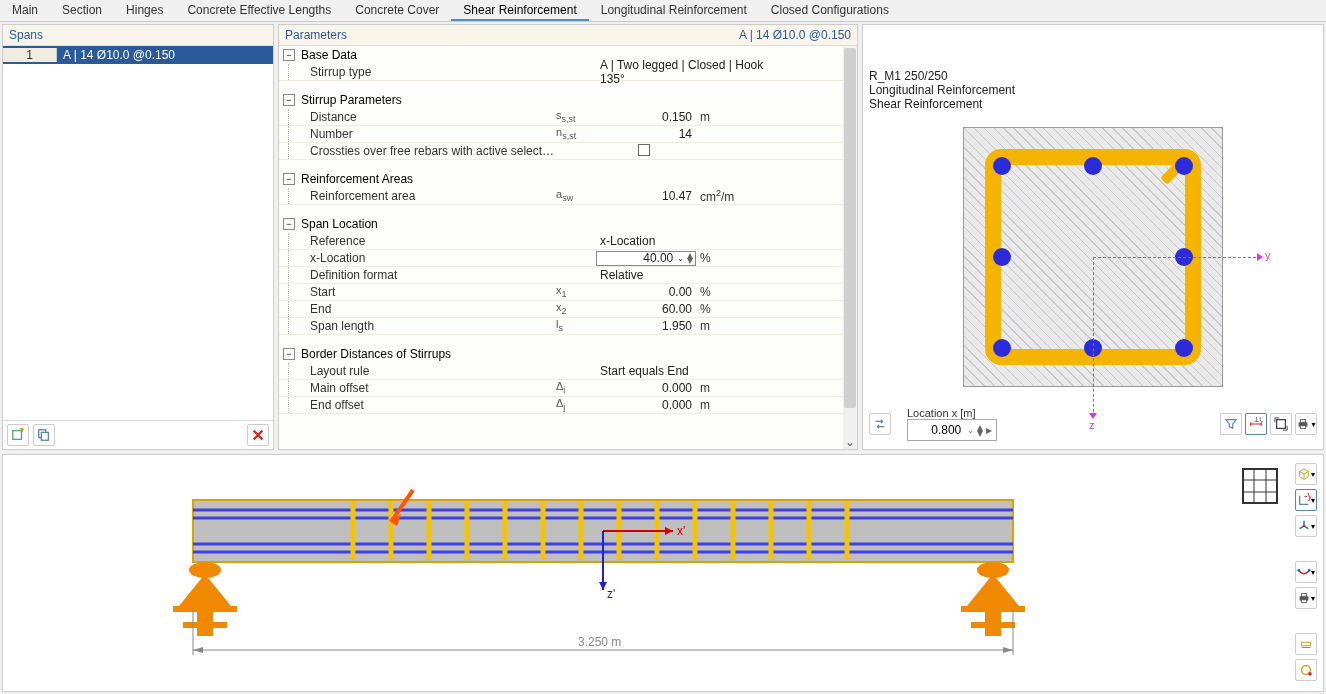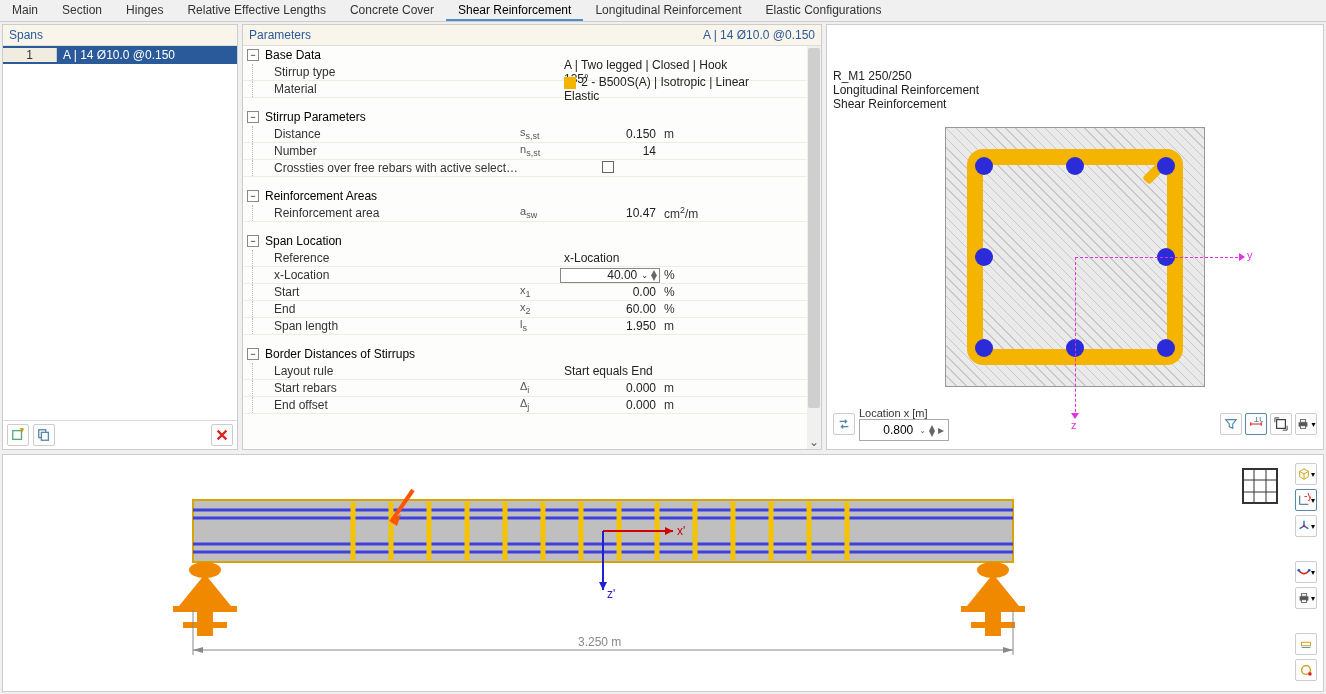--- a/index.html
+++ b/index.html
@@ -5,21 +5,21 @@
 * { box-sizing: border-box; margin: 0; padding: 0; font-family: "Segoe UI", Arial, sans-serif; font-size: 12px; }
 body { background: #f0f0f0; width: 1326px; height: 694px; overflow: hidden; display: flex; flex-direction: column; }
 
 .tabs { display: flex; background: #f0f0f0; border-bottom: 1px solid #ccc; height: 22px; }
 .tab { padding: 3px 12px; cursor: pointer; color: #333; }
 .tab.active { border-bottom: 2px solid #5090c0; color: #000; font-weight: 500; }
 
 .main-row { display: flex; height: 430px; gap: 4px; padding: 2px; }
 
 
-.spans-panel { width: 236px; background: #fff; border: 1px solid #ccc; display: flex; flex-direction: column; }
+.spans-panel { width: 272px; background: #fff; border: 1px solid #ccc; display: flex; flex-direction: column; }
 .panel-header { background: #f9f5ea; padding: 3px 6px; color: #2a5a9a; font-weight: 500; border-bottom: 1px solid #ddd; }
 .spans-content { flex: 1; background: #fff; }
 .span-row { display: flex; background: #2a5a9a; color: #fff; height: 18px; align-items: center; }
 .span-num { width: 54px; text-align: center; background: #f0ece0; color: #333; border-right: 1px solid #ccc; }
 .span-text { padding-left: 6px; flex: 1; }
 .spans-toolbar { display: flex; padding: 3px 4px; gap: 4px; border-top: 1px solid #ddd; justify-content: space-between; }
 .spans-toolbar .left { display: flex; gap: 4px; }
 .icon-btn { width: 22px; height: 22px; border: 1px solid #ccc; background: #fdfdfd; display: flex; align-items: center; justify-content: center; cursor: pointer; border-radius: 2px; }
 .icon-btn svg { width: 14px; height: 14px; }
 
@@ -59,21 +59,21 @@
 .stirrup-inner-fill {
   position: absolute; left: 38px; top: 38px; right: 38px; bottom: 38px;
   background: repeating-linear-gradient(45deg, #c8c8c8 0, #c8c8c8 1px, #eaeaea 1px, #eaeaea 7px);
 }
 .rebar { position: absolute; width: 18px; height: 18px; background: #2b2bd9; border-radius: 50%; }
 .hook { position: absolute; width: 32px; height: 10px; background: #f5b400; transform: rotate(-45deg); top: 38px; right: 32px; border-radius: 3px; }
 .axis-line { position: absolute; border-top: 1px dashed #e030e0; }
 .axis-line.vert { border-top: none; border-left: 1px dashed #e030e0; }
 .axis-label { position: absolute; color: #e030e0; font-size: 11px; }
 
-.cs-footer { display: flex; align-items: center; gap: 4px; padding: 4px 0; }
+.cs-footer { display: flex; align-items: center; gap: 16px; padding: 4px 0; }
 .cs-footer .loc-label { font-size: 11px; color: #333; }
 .cs-footer .loc-input { width: 90px; height: 22px; border: 1px solid #aaa; display: flex; align-items: center; justify-content: flex-end; padding: 0 4px; background: #fff; }
 .cs-footer .spacer { flex: 1; }
 .cs-footer .toolbar { display: flex; gap: 3px; }
 
 
 .beam-view { flex: 1; background: #fff; border: 1px solid #ccc; margin: 2px; position: relative; overflow: hidden; }
 .beam-svg-wrap { position: absolute; left: 170px; top: 25px; width: 860px; height: 190px; }
 .beam-toolbar-right { position: absolute; right: 6px; top: 8px; display: flex; flex-direction: column; gap: 4px; }
 .beam-grid-icon { position: absolute; right: 42px; top: 10px; width: 42px; height: 42px; }
@@ -81,25 +81,25 @@
 sub { font-size: 9px; }
 sup { font-size: 9px; }
 </style>
 </head>
 <body>
 
 <div class="tabs">
   <div class="tab">Main</div>
   <div class="tab">Section</div>
   <div class="tab">Hinges</div>
-  <div class="tab">Relative Effective Lengths</div>
+  <div class="tab">Concrete Effective Lengths</div>
   <div class="tab">Concrete Cover</div>
   <div class="tab active">Shear Reinforcement</div>
   <div class="tab">Longitudinal Reinforcement</div>
-  <div class="tab">Elastic Configurations</div>
+  <div class="tab">Closed Configurations</div>
 </div>
 
 <div class="main-row">
 
   <div class="spans-panel">
     <div class="panel-header">Spans</div>
     <div class="spans-content">
       <div class="span-row">
         <div class="span-num">1</div>
         <div class="span-text">A | 14 Ø10.0 @0.150</div>
@@ -138,27 +138,20 @@
       <div id="params-container" style="padding-right:14px;">
           <div class="group-header">
             <span class="toggle">−</span>
             <span>Base Data</span>
           </div>
           <div class="param-row">
             <div class="tree-indent"></div>
             <div class="label">Stirrup type</div>
             <div class="symbol"></div>
             <div class="value" style="text-align:left;flex:1;padding-left:4px">A | Two legged | Closed | Hook 135°</div>
-            <div class="unit"></div>
-          </div>
-          <div class="param-row">
-            <div class="tree-indent"></div>
-            <div class="label">Material</div>
-            <div class="symbol"></div>
-            <div class="value" style="text-align:left;flex:1;padding-left:4px"><span class="swatch"></span> 2 - B500S(A) | Isotropic | Linear Elastic</div>
             <div class="unit"></div>
           </div>
           <div class="group-spacer"></div>
           <div class="group-header">
             <span class="toggle">−</span>
             <span>Stirrup Parameters</span>
           </div>
           <div class="param-row">
             <div class="tree-indent"></div>
             <div class="label">Distance</div>
@@ -213,20 +206,27 @@
               <span style="margin-left:4px;font-size:8px">⌄</span>
               <span class="spin">
                 <span>▴</span>
                 <span>▾</span>
               </span>
             </div>
             <div class="unit">%</div>
           </div>
           <div class="param-row">
             <div class="tree-indent"></div>
+            <div class="label">Definition format</div>
+            <div class="symbol"></div>
+            <div class="value" style="text-align:left;flex:1;padding-left:4px">Relative</div>
+            <div class="unit"></div>
+          </div>
+          <div class="param-row">
+            <div class="tree-indent"></div>
             <div class="label">Start</div>
             <div class="symbol">x<sub>1</sub></div>
             <div class="value">0.00</div>
             <div class="unit">%</div>
           </div>
           <div class="param-row">
             <div class="tree-indent"></div>
             <div class="label">End</div>
             <div class="symbol">x<sub>2</sub></div>
             <div class="value">60.00</div>
@@ -246,21 +246,21 @@
           </div>
           <div class="param-row">
             <div class="tree-indent"></div>
             <div class="label">Layout rule</div>
             <div class="symbol"></div>
             <div class="value" style="text-align:left;flex:1;padding-left:4px">Start equals End</div>
             <div class="unit"></div>
           </div>
           <div class="param-row">
             <div class="tree-indent"></div>
-            <div class="label">Start rebars</div>
+            <div class="label">Main offset</div>
             <div class="symbol">Δ<sub>i</sub></div>
             <div class="value">0.000</div>
             <div class="unit">m</div>
           </div>
           <div class="param-row">
             <div class="tree-indent"></div>
             <div class="label">End offset</div>
             <div class="symbol">Δ<sub>j</sub></div>
             <div class="value">0.000</div>
             <div class="unit">m</div>

